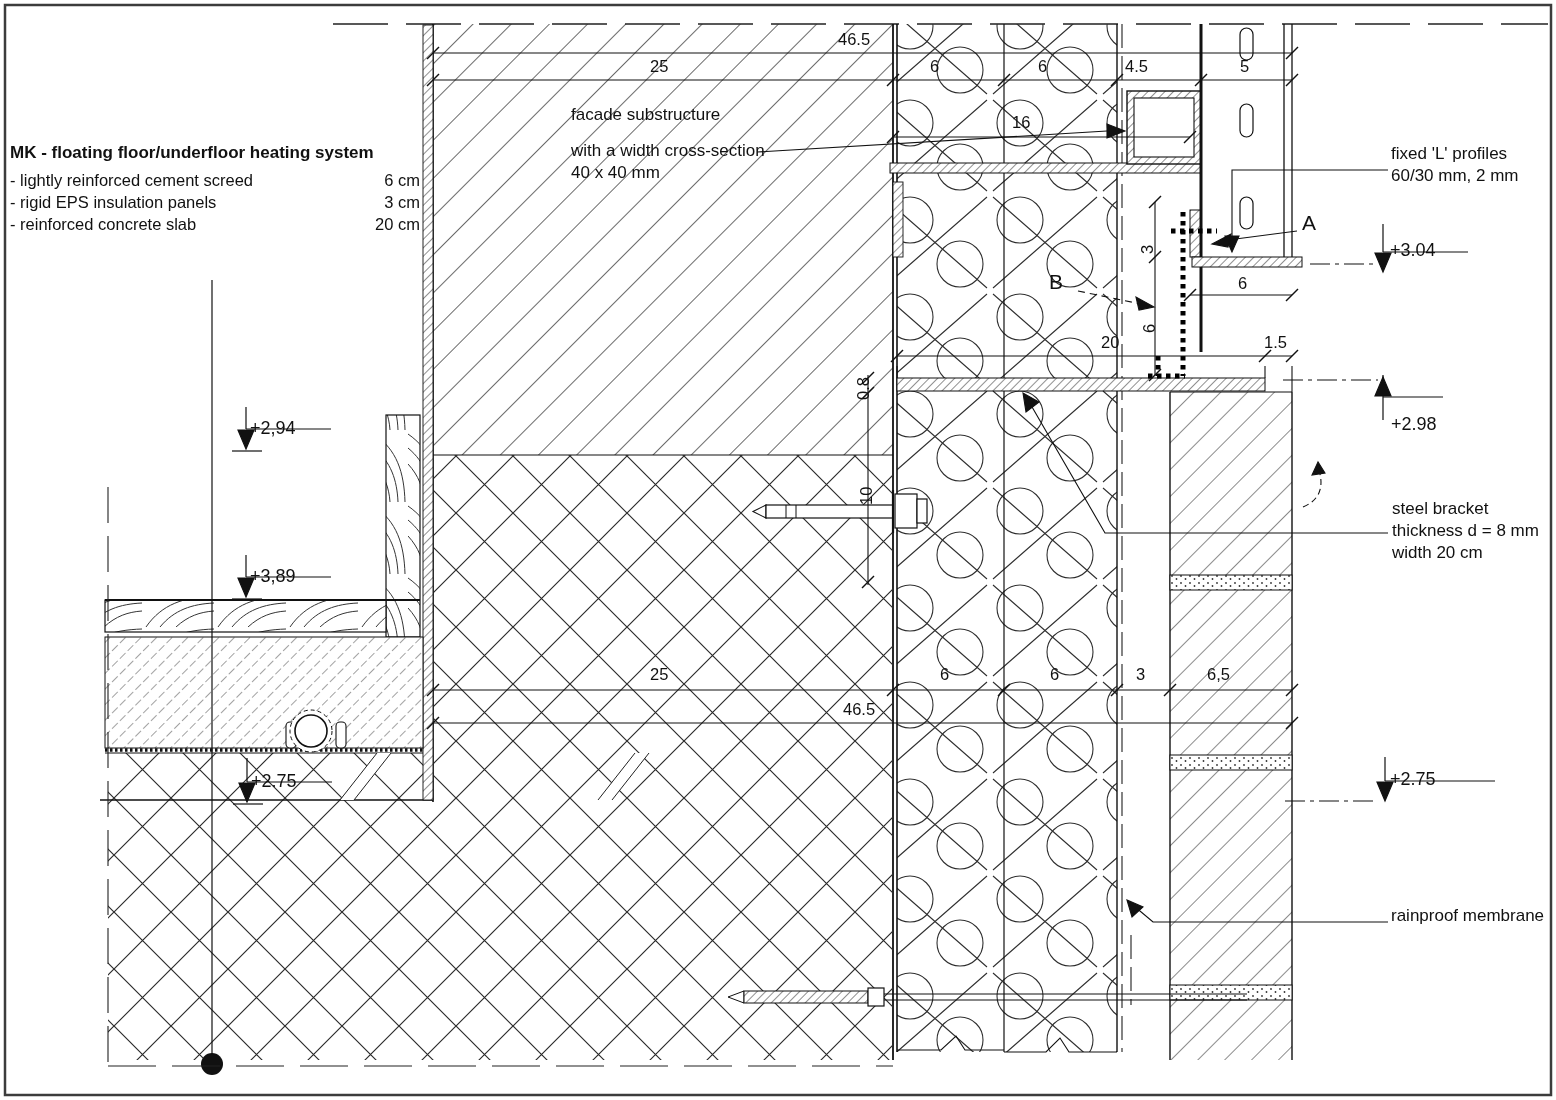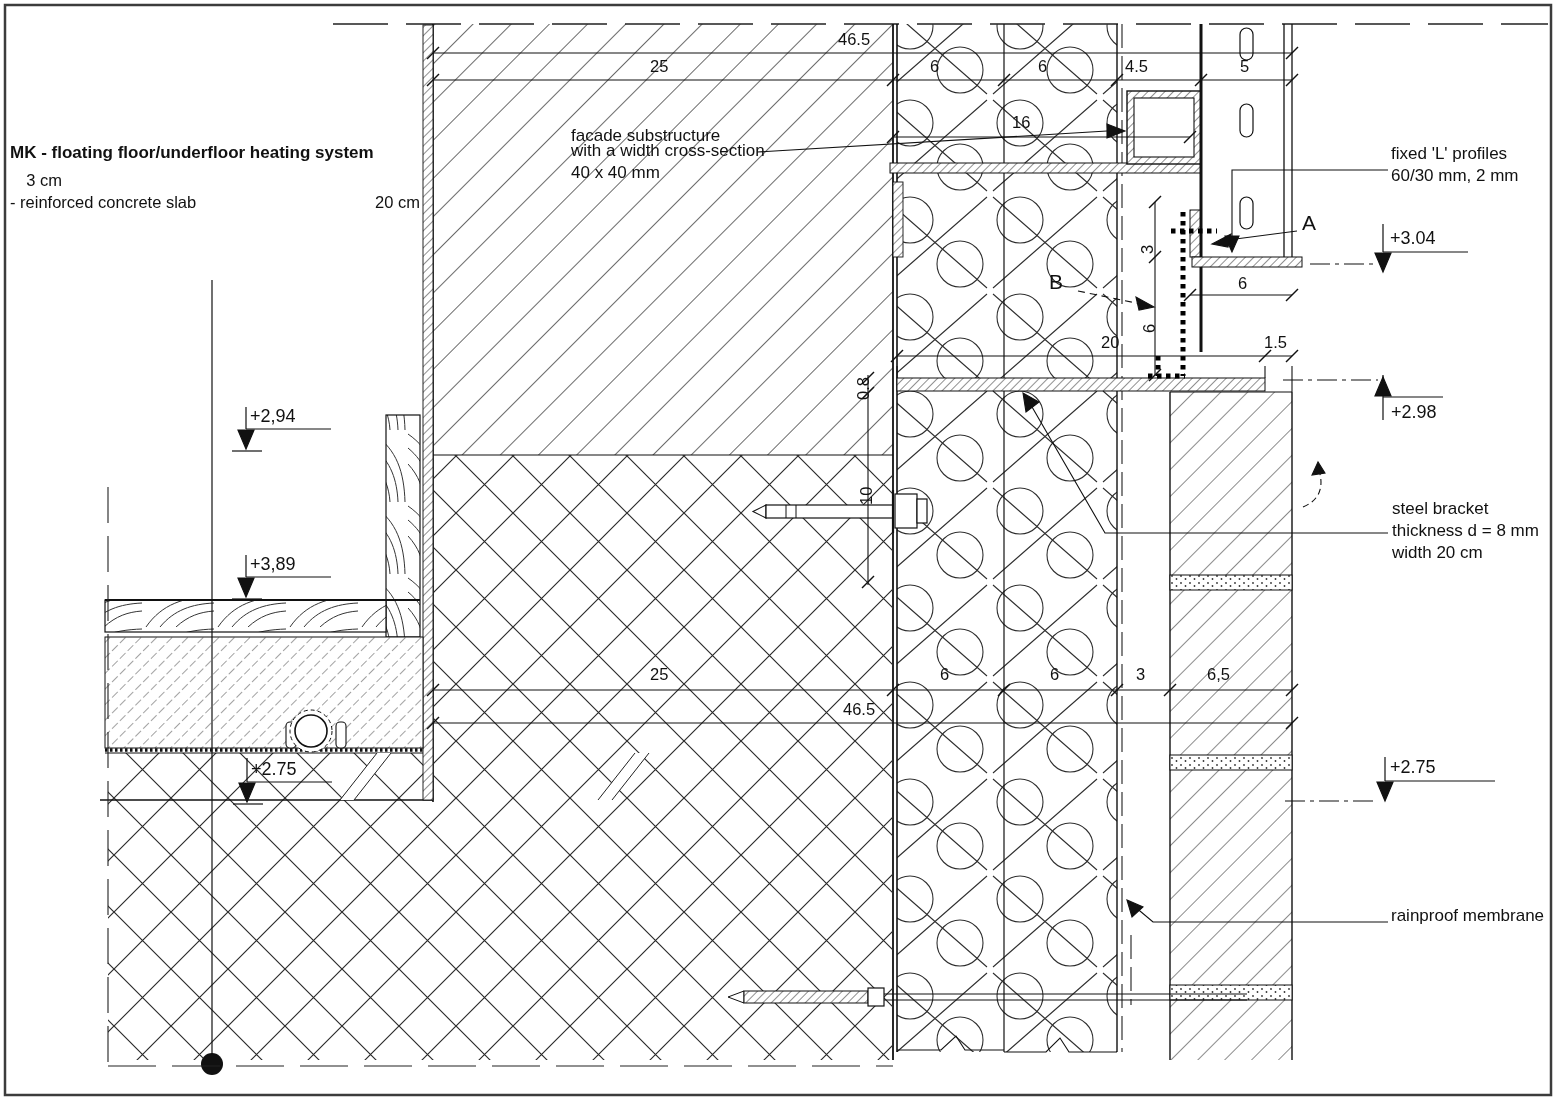--- a/index.html
+++ b/index.html
@@ -3,21 +3,21 @@
 <meta charset="utf-8">
 <style>
   html,body{margin:0;padding:0;background:#fff;}
   .page{position:relative;width:1556px;height:1100px;background:#fff;overflow:hidden;
         font-family:"Liberation Sans",sans-serif;color:#111;}
   svg.draw{position:absolute;left:0;top:0;}
   .t{position:absolute;font-size:17px;line-height:21px;color:#111;white-space:nowrap;}
   .dim{font-size:16.5px;}
   .rot{transform:rotate(-90deg);transform-origin:0 0;}
   .big{font-size:21px;}
-  .elev{font-size:18px;}
+  .elev{font-size:18px;margin-top:12px;}
   .legend{position:absolute;left:10px;top:143px;width:410px;font-size:16.5px;}
   .legend .title{font-weight:bold;font-size:17px;margin-bottom:6px;}
   .legend .row{display:flex;line-height:22px;}
   .legend .row .lbl{flex:1;}
   .legend .row .val{width:52px;text-align:right;}
 </style>
 </head>
 <body>
 
 <div class="page">
@@ -301,29 +301,34 @@
     <path d="M1388,922 L1153,922 L1134,906"></path>
     <polygon points="1127,900 1132,917 1143,907" fill="#111"></polygon>
     <path d="M1303,507 Q1327,497 1319,470" stroke-dasharray="6 4"></path>
     <polygon points="1318,462 1312,475 1325,473" fill="#111"></polygon>
   </g>
 </svg>
 
 <div class="legend">
   <div class="title">MK - floating floor/underfloor heating system</div>
   <div class="row">
+    <span class="lbl">- lightly reinforced cement screed</span>
+    <span class="val">6 cm</span>
+  </div>
+  <div class="row">
+    <span class="lbl">- rigid EPS insulation panels</span>
     <span class="val">3 cm</span>
   </div>
   <div class="row">
     <span class="lbl">- reinforced concrete slab</span>
     <span class="val">20 cm</span>
   </div>
 </div>
 
-<span class="t" style="left:571px;top:125px;">facade substructure</span>
+<span class="t" style="left:571px;top:104px;">facade substructure</span>
 <span class="t" style="left:571px;top:140px;">with a width cross-section</span>
 <span class="t" style="left:571px;top:162px;">40 x 40 mm</span>
 
 <span class="t" style="left:1391px;top:143px;">fixed 'L' profiles</span>
 <span class="t" style="left:1391px;top:165px;">60/30 mm, 2 mm</span>
 
 <span class="t" style="left:1392px;top:498px;">steel bracket</span>
 <span class="t" style="left:1392px;top:520px;">thickness d = 8 mm</span>
 <span class="t" style="left:1392px;top:542px;">width 20 cm</span>
 

